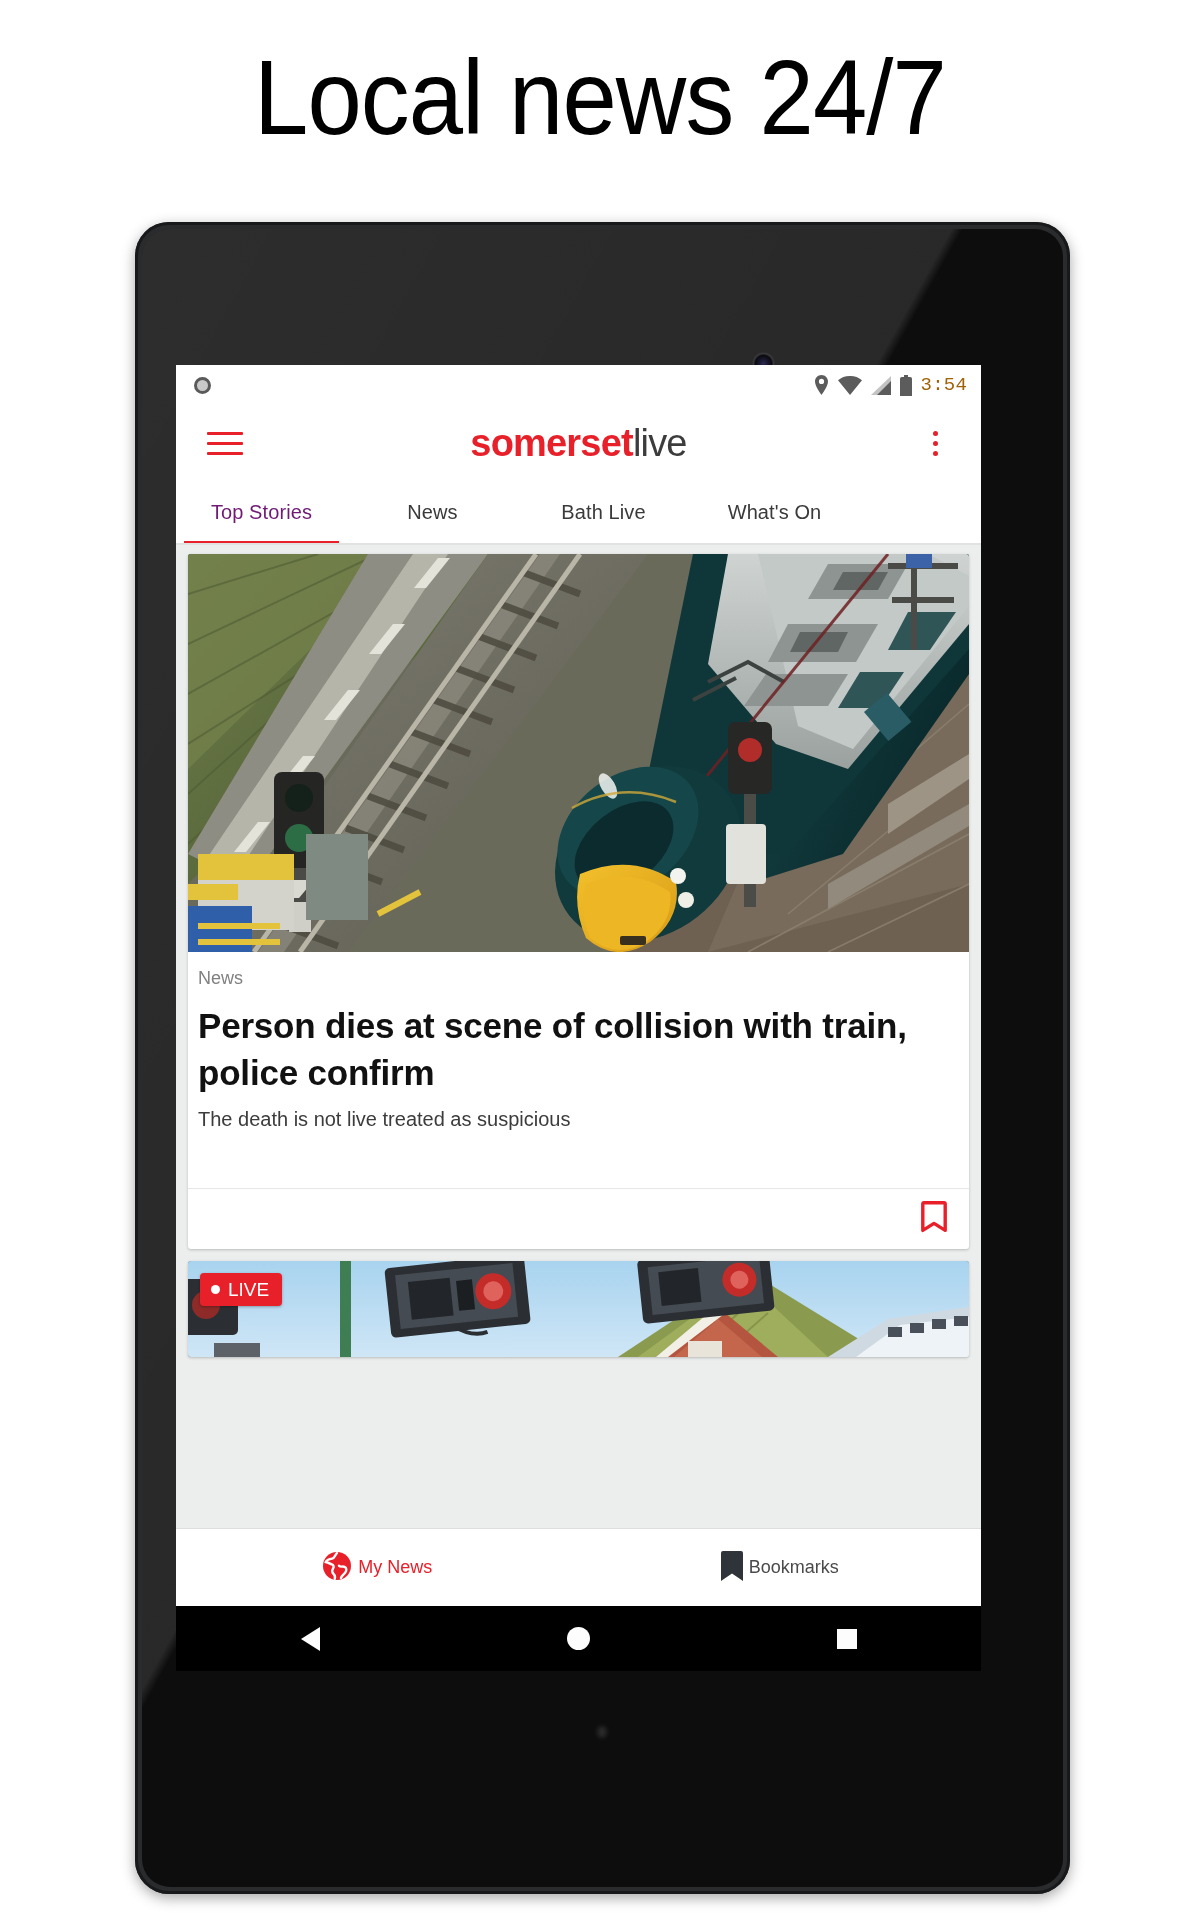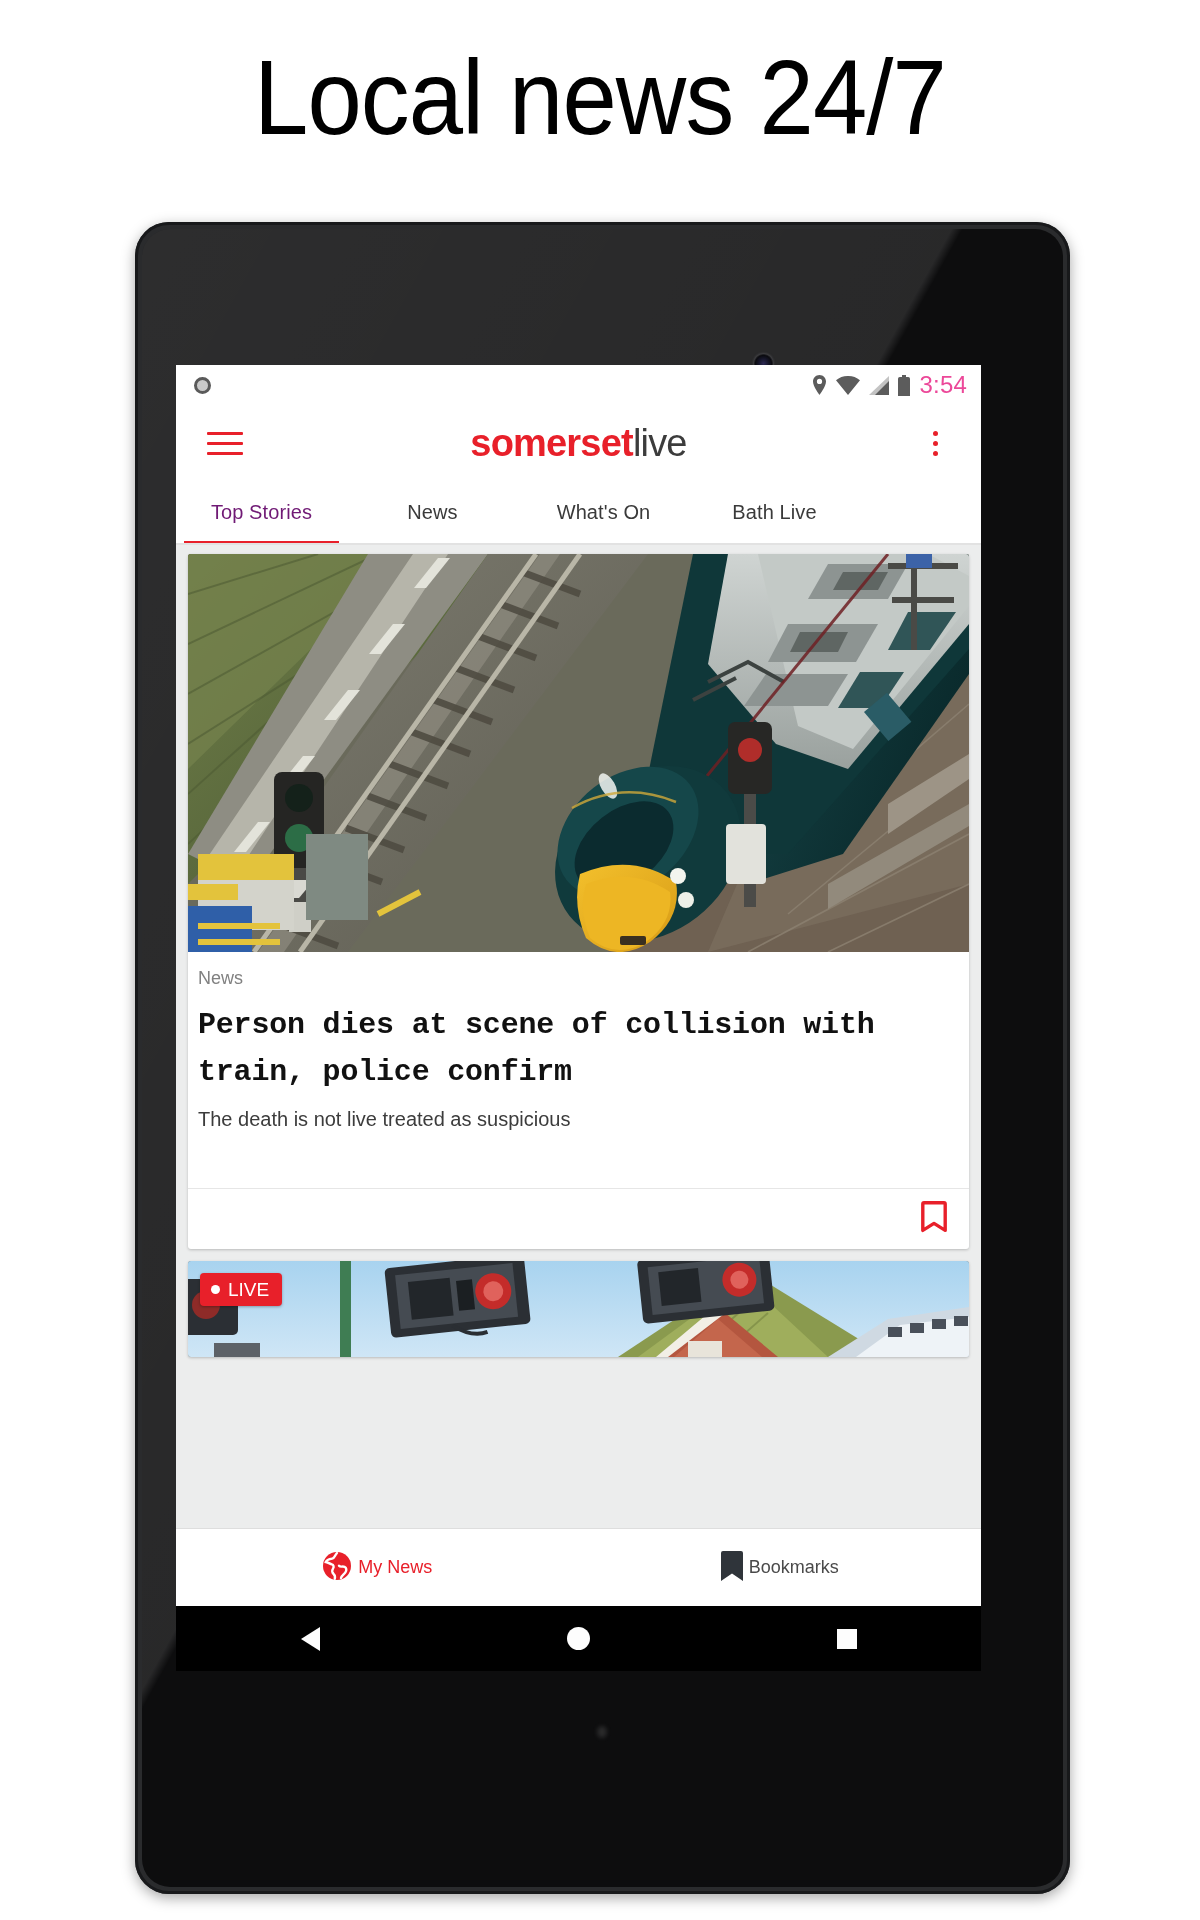--- a/index.html
+++ b/index.html
@@ -114,24 +114,25 @@
     background: #c9c9c9;
     box-sizing: border-box;
   }
   #status-right {
     margin-left: auto;
     display: flex;
     align-items: center;
     gap: 9px;
   }
   #status-time {
-    font-size: 24px;
-    color: #ec4899;
+    font-size: 19px;
+    color: #a16207;
     font-weight: 400;
     letter-spacing: 0.2px;
+    font-family: Liberation Mono, monospace;
   }
   .sb-icon { display:block; }
 
   
   #app-bar {
     height: 76px;
     background: #ffffff;
     display: flex;
     align-items: center;
     padding: 0 31px;
@@ -249,25 +250,25 @@
   .card-photo-2 { height: 96px; }
 
   .card-body { padding: 16px 10px 0 10px; }
   .card-kicker {
     font-size: 18px;
     color: #818181;
     font-family: "Liberation Sans Narrow", "Liberation Sans", sans-serif;
     margin-bottom: 13px;
   }
   .card-headline {
-    font-size: 30px;
+    font-size: 35px;
     line-height: 47px;
     font-weight: 700;
     color: #111111;
-    font-family: Liberation Mono, monospace;
+    font-family: Liberation Sans, sans-serif;
     letter-spacing: -0.2px;
     margin: 0 0 10px 0;
   }
   .card-summary {
     font-size: 20px;
     line-height: 26px;
     color: #3c3c3c;
     font-family: "Liberation Sans Narrow", "Liberation Sans", sans-serif;
     margin-bottom: 56px;
   }
@@ -422,22 +423,22 @@
         <div id="overflow-button">
           <i></i>
             <i></i>
             <i></i>
         </div>
       </div>
 
       <div id="tab-bar">
         <div class="tab-item active">Top Stories</div>
         <div class="tab-item">News</div>
+        <div class="tab-item">Bath Live</div>
         <div class="tab-item">What's On</div>
-        <div class="tab-item">Bath Live</div>
       </div>
 
       <div id="feed">
 
         <div class="news-card">
           <div class="card-photo">
             <svg width="100%" height="100%" viewBox="0 0 781 398" preserveAspectRatio="xMidYMid slice">
               <defs>
                 <linearGradient id="ballastG" x1="0" y1="0" x2="1" y2="1">
                   <stop offset="0" stop-color="#7d7c70"></stop>

